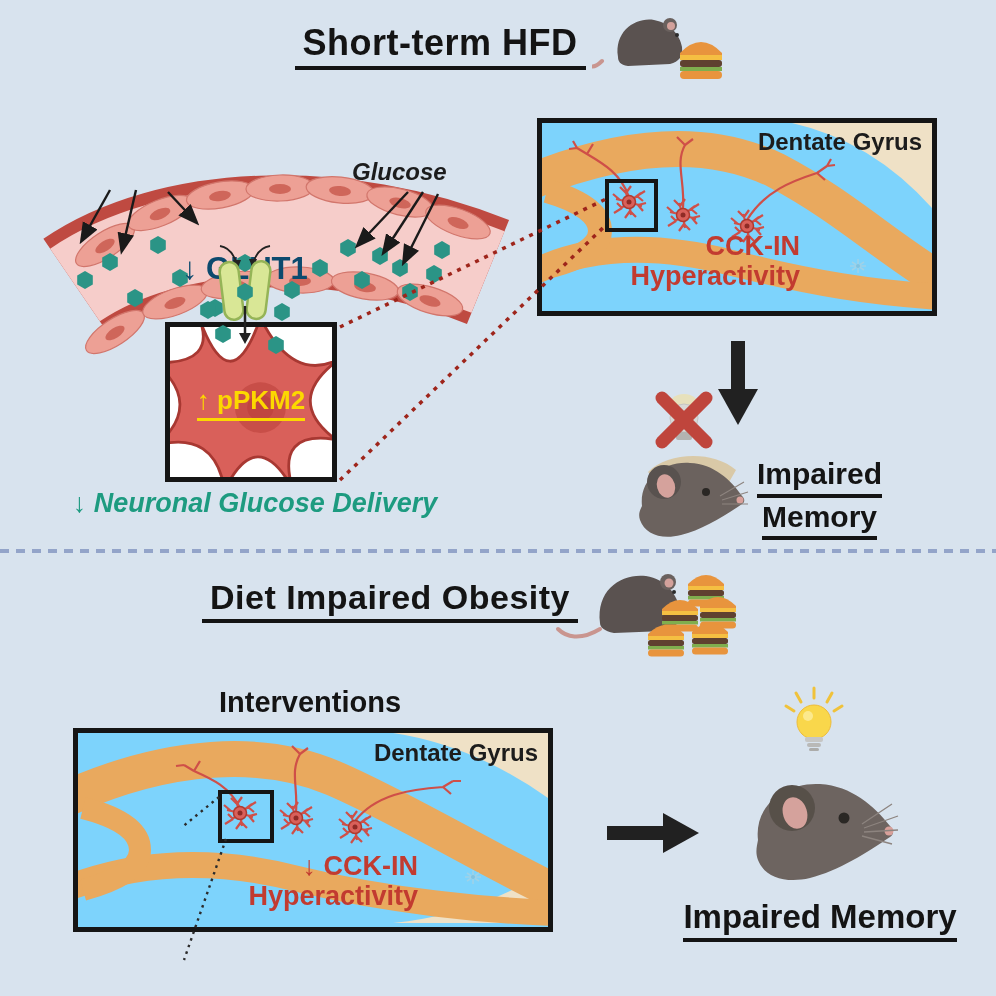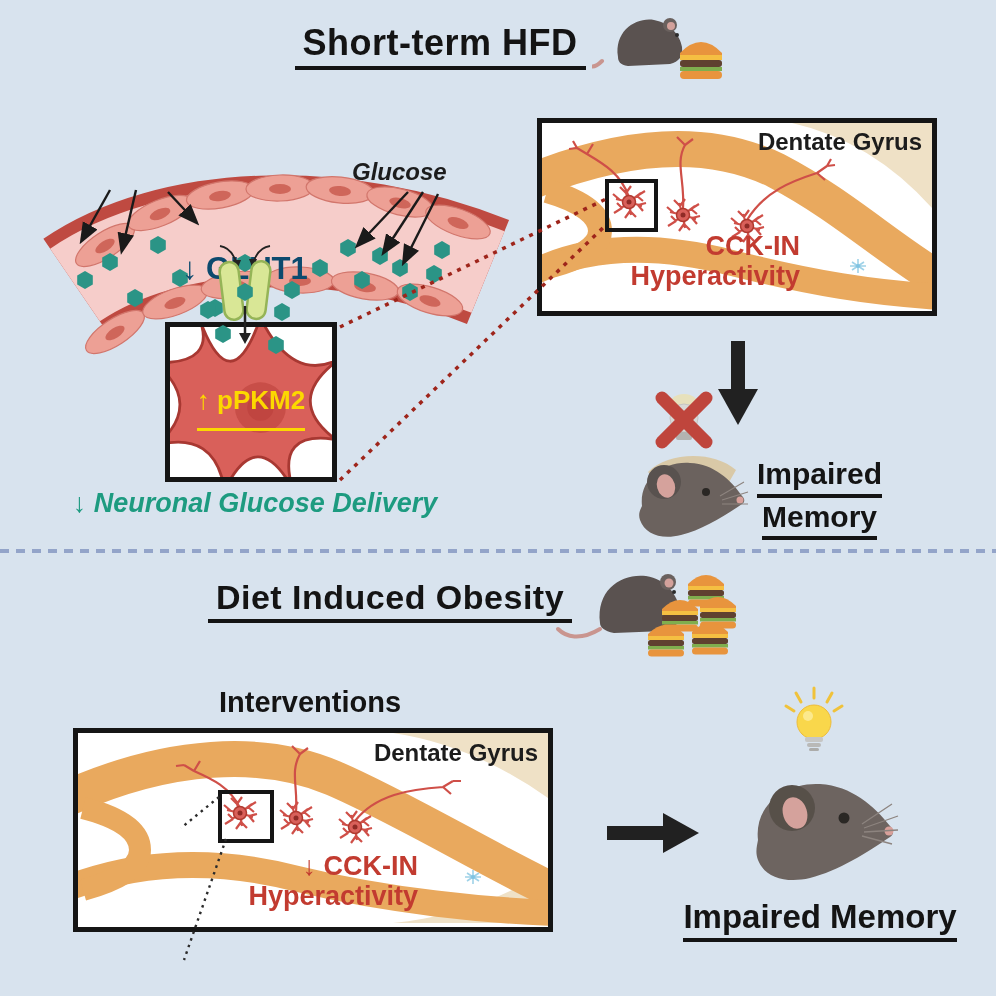--- a/index.html
+++ b/index.html
@@ -4,23 +4,23 @@
 <style>
   html,body{margin:0;padding:0;background:#d8e3ee;}
   #canvas{position:relative;width:996px;height:992px;background:#d8e3ee;overflow:hidden;
           font-family:"Liberation Sans",sans-serif;color:#141414;}
   .abs{position:absolute;}
   .title{font-weight:800;font-size:36px;letter-spacing:.5px;text-align:center;}
   .title span{display:inline-block;border-bottom:4px solid #141414;padding:0 8px 2px;}
   .italic-label{font-style:italic;font-weight:600;font-size:24px;color:#1c1c1c;white-space:nowrap;}
   .glut1{font-weight:800;font-size:31px;color:#0c4a6e;white-space:nowrap;margin-top:37px;}
   .yellow-label{font-weight:800;color:#fcd800;white-space:nowrap;text-align:center;}
-  .yellow-label span{display:inline-block;border-bottom:3px solid #fcd800;padding-bottom:12px;}
+  .yellow-label span{display:inline-block;border-bottom:3px solid #fcd800;padding-bottom:2px;}
   .delivery{font-style:italic;font-weight:600;font-size:27px;color:#1d9b80;text-align:center;white-space:nowrap;}
-  .panel-box{background:#ffffff;border:5px solid #151515;box-sizing:border-box;overflow:hidden;padding-left:28px;}
+  .panel-box{background:#7dd3fc;border:5px solid #151515;box-sizing:border-box;overflow:hidden;padding-left:28px;}
   .inset-box{background:#ffffff;border:5px solid #151515;box-sizing:border-box;overflow:hidden;}
   .dg-title{font-weight:600;font-size:24px;color:#1c1c1c;white-space:nowrap;}
   .cck{font-weight:800;font-size:27px;color:#c23b30;text-align:right;line-height:1.12;white-space:nowrap;}
   .outcome{font-weight:800;font-size:30px;text-align:center;line-height:1.25;}
   .outcome span{display:inline-block;border-bottom:4px solid #141414;padding-bottom:1px;}
   .interventions{font-weight:800;font-size:29px;text-align:center;white-space:nowrap;}
   .mini-square{position:absolute;border:4px solid #151515;background:transparent;}
   .divider{position:absolute;left:0;width:996px;height:4px;
      background:repeating-linear-gradient(90deg,#93a4c9 0 9px,transparent 9px 16px);}
   svg{display:block;}
@@ -228,21 +228,21 @@
   <div class="abs delivery" style="left:55px;top:488px;width:400px;">↓  Neuronal Glucose Delivery</div>
 
   <div class="abs outcome" style="left:742px;top:455px;width:155px;">
     <div><span>Impaired</span></div>
     <div><span>Memory</span></div>
   </div>
 
   <div class="divider" style="top:549px;"></div>
 
   <div class="abs title" style="left:200px;top:578px;width:380px;font-size:34px;">
-    <span>Diet Induced Obesity</span>
+    <span>Diet Impaired Obesity</span>
   </div>
 
   <svg class="abs" style="left:550px;top:565px;" width="190" height="100" viewBox="0 0 190 100">
     <path d="M 50 64 C 30 76 16 72 8 64" stroke="#c9958f" stroke-width="4" fill="none" stroke-linecap="round"></path>
     <path d="M 50 58 C 46 24 72 8 96 11 C 116 14 128 30 130 46 C 131 56 126 64 114 66 L 64 68 C 54 66 50 62 50 58 Z" fill="#5a5250"></path>
     <circle cx="118" cy="17" r="8" fill="#6a615e"></circle>
     <circle cx="119" cy="18" r="4.5" fill="#d3a19b"></circle>
     <circle cx="124" cy="27" r="2" fill="#2b2b2b"></circle>
     <g>
       <g transform="translate(138,6)">

